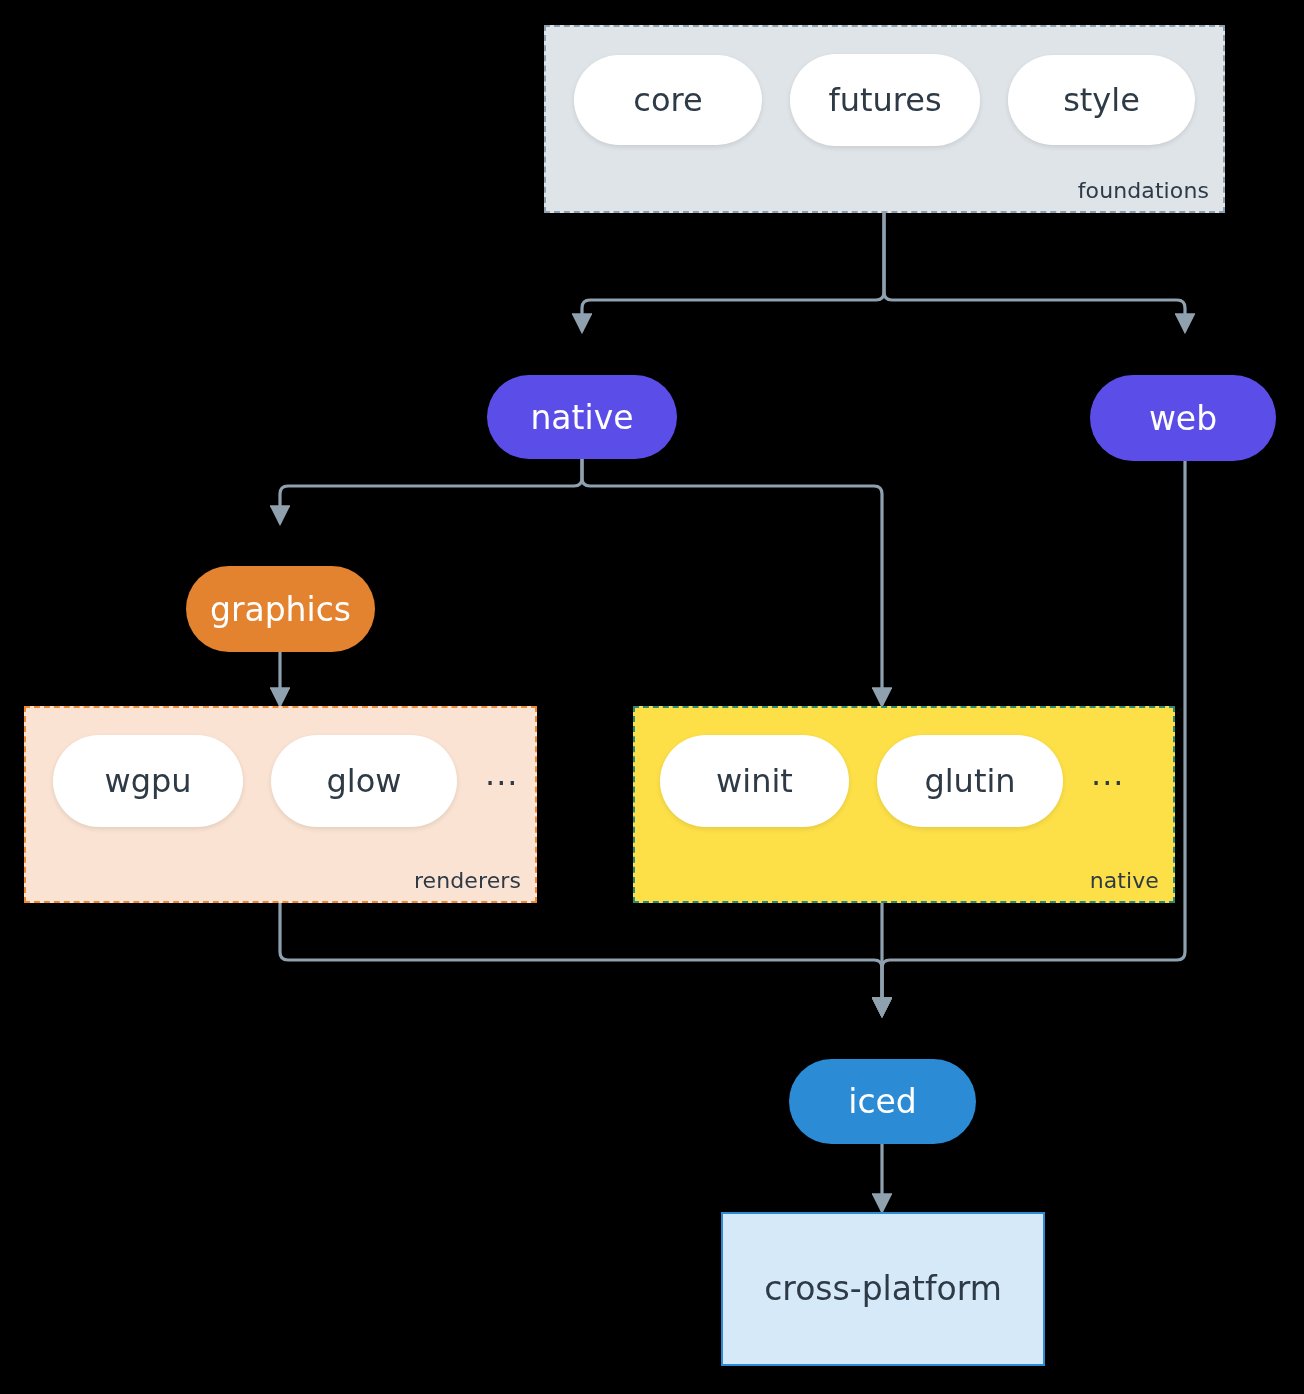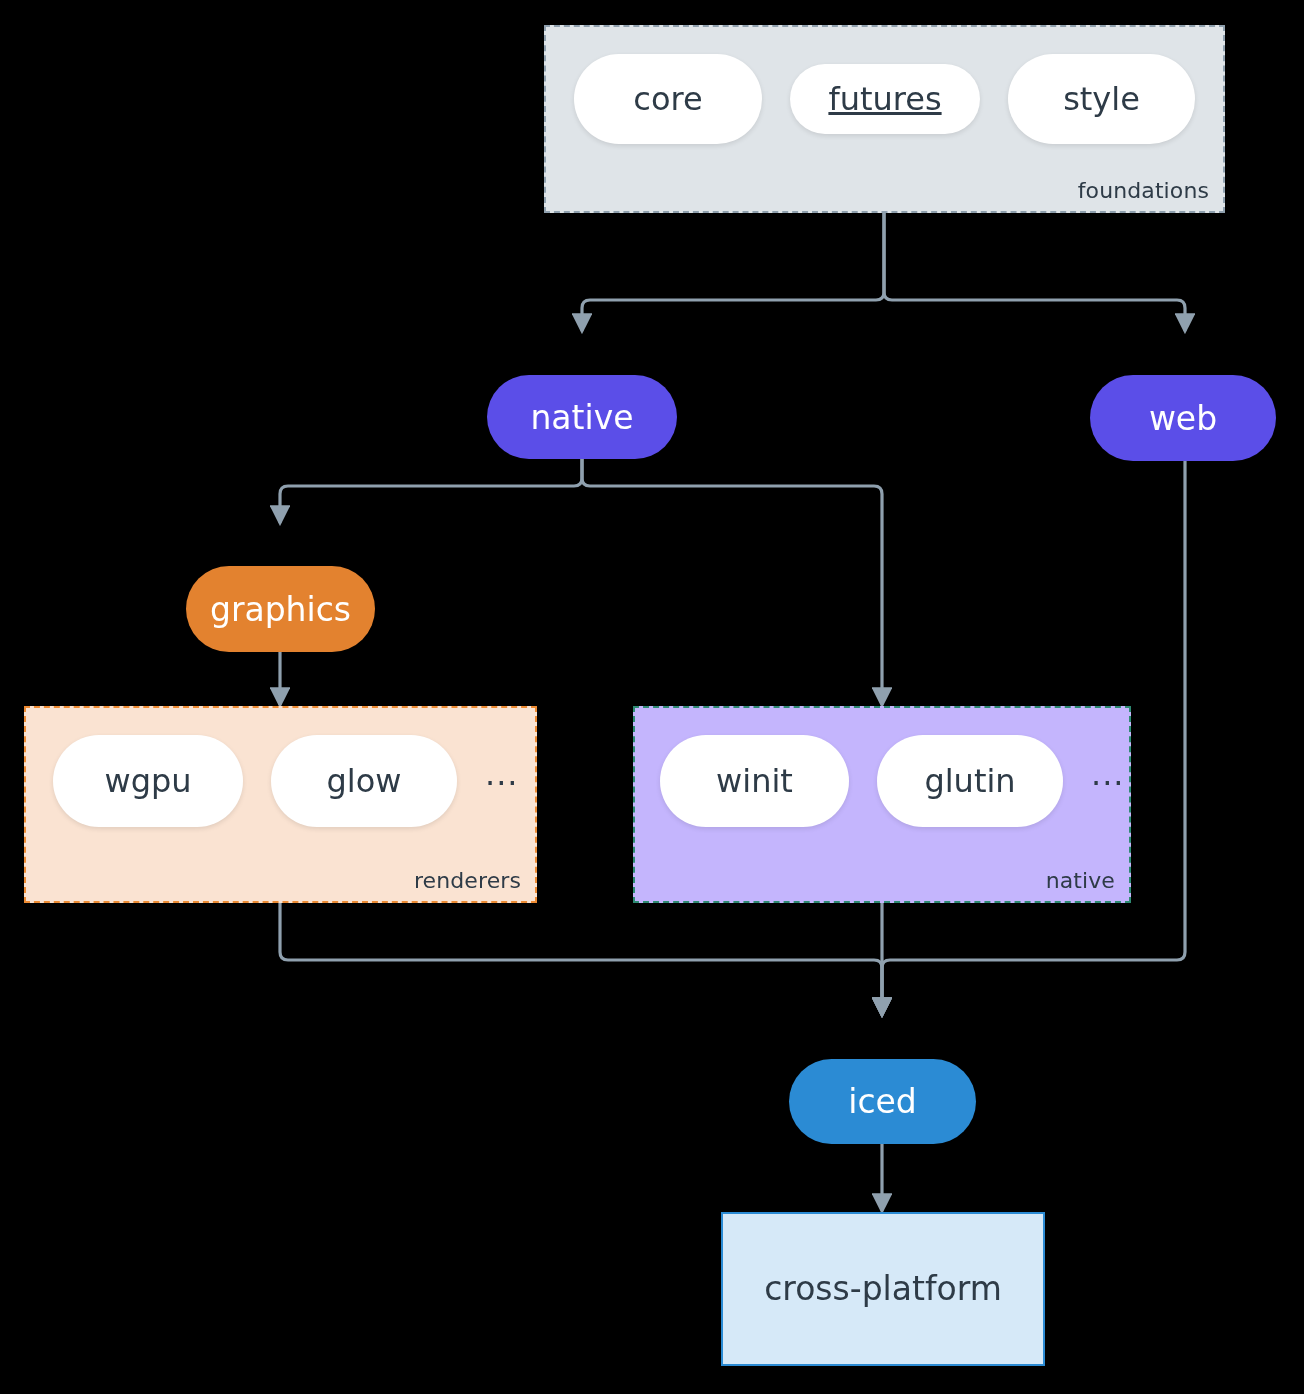--- a/index.html
+++ b/index.html
@@ -130,21 +130,21 @@
 
       <path d="M 882 1100 L 882 1210" marker-end="url(#arrow)"></path>
     </g>
   </svg>
 
   <div class="cluster" style="left:544px; top:25px; width:681px; height:188px; background:#DFE4E8; border-color:#8FA0AE;">
     <div class="pill-row" style="left:28px; top:27px;">
       <div class="pill" style="width:188px; height:90px;">
         <span>core</span>
       </div>
-      <div class="pill" style="width:190px; height:70px;text-decoration:underline;">
+      <div class="pill" style="width:190px; height:92px;">
         <span>futures</span>
       </div>
       <div class="pill" style="width:187px; height:90px;">
         <span>style</span>
       </div>
     </div>
     <div class="cluster-label">foundations</div>
   </div>
 
   <div class="cluster" style="left:24px; top:706px; width:513px; height:197px; background:#FAE3D2; border-color:#ED8B33;">
@@ -153,21 +153,21 @@
         <span>wgpu</span>
       </div>
       <div class="pill" style="width:186px; height:92px;">
         <span>glow</span>
       </div>
       <div class="ellipsis">...</div>
     </div>
     <div class="cluster-label">renderers</div>
   </div>
 
-  <div class="cluster" style="left:633px; top:706px; width:498px; height:197px; background:#c4b5fd; border-color:#2E8B73;">
+  <div class="cluster" style="left:633px; top:706px; width:542px; height:197px; background:#fde047; border-color:#2E8B73;">
     <div class="pill-row" style="left:25px; top:27px;">
       <div class="pill" style="width:189px; height:92px;">
         <span>winit</span>
       </div>
       <div class="pill" style="width:186px; height:92px;">
         <span>glutin</span>
       </div>
       <div class="ellipsis">...</div>
     </div>
     <div class="cluster-label">native</div>

